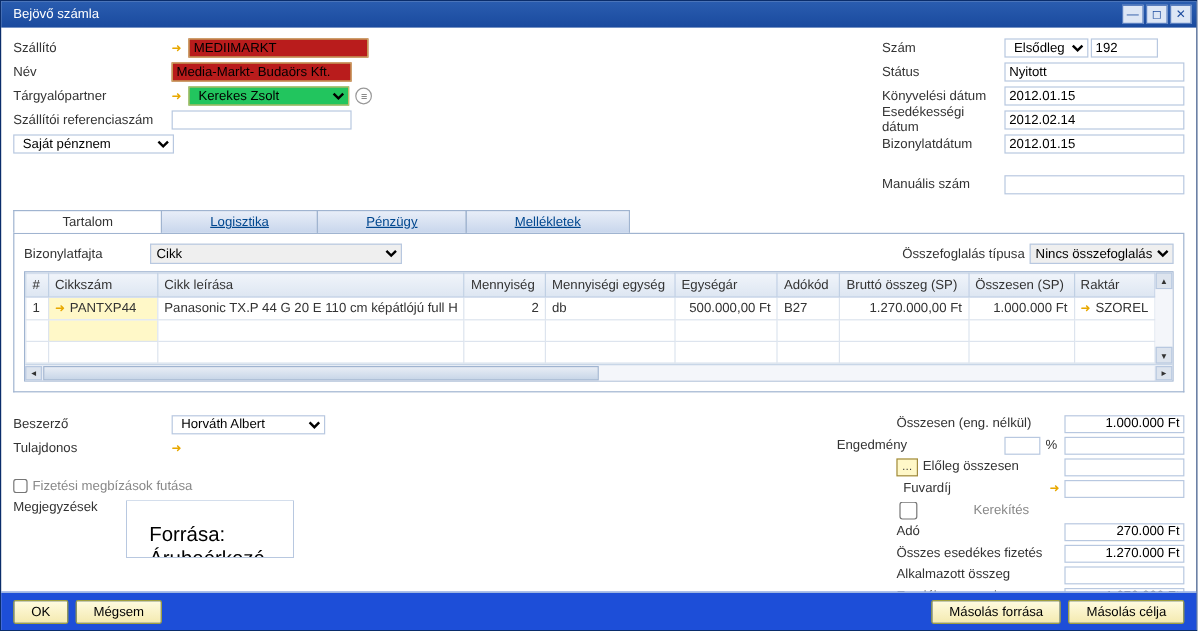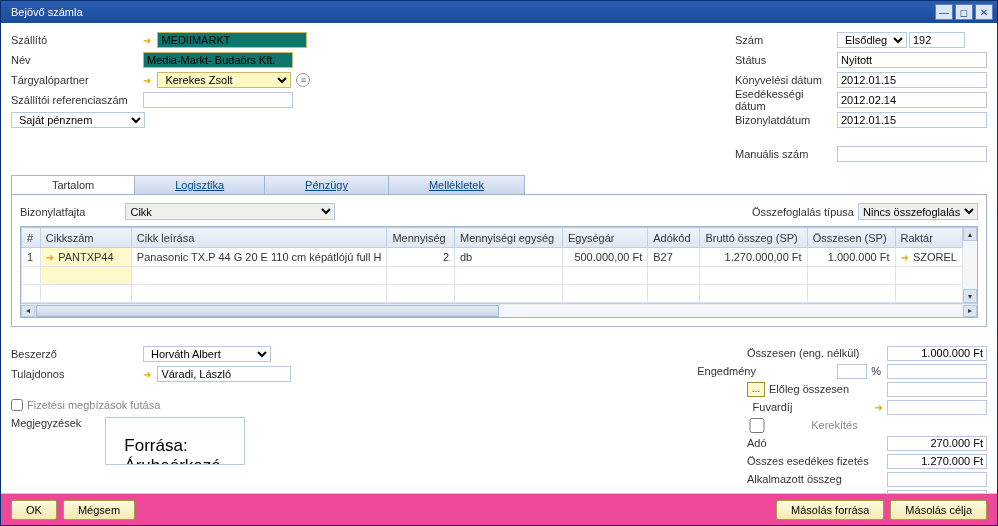--- a/index.html
+++ b/index.html
@@ -17,22 +17,22 @@
     .header-section { display: flex; justify-content: space-between; margin-bottom: 12px; }
     .header-left, .header-right { display: flex; flex-direction: column; gap: 2px; }
     
     .fld { display: flex; align-items: center; height: 18px; gap: 2px; }
     .fld label { width: 130px; color: #333; }
     .fld label.tight { width: 100px; }
     .arrow-link { color: #e8a800; font-size: 10px; margin-right: 4px; cursor: pointer; }
     .fld input, .fld select { height: 16px; border: 1px solid #b8c8e0; padding: 0 3px; font-family: inherit; font-size: 11px; background: #fff; }
     .fld input { width: 150px; }
     .fld select { width: 152px; }
-    .fld input.gold { background: #0f766e; border-color: #c8b868; }
-    select.gold { background: #fef9c3; border-color: #c8b868; }
+    .fld input.gold { background: #b91c1c; border-color: #c8b868; }
+    select.gold { background: #22c55e; border-color: #c8b868; }
     .fld input.ro { background: #fff; }
     .info-btn { width: 14px; height: 14px; border: 1px solid #999; border-radius: 50%; font-size: 9px; display: flex; align-items: center; justify-content: center; cursor: pointer; margin-left: 3px; color: #666; }
     
     .left-stack { display: flex; flex-direction: column; gap: 2px; }
     
     .tabs { display: flex; border-bottom: 1px solid #a0b4d0; margin-top: 0; }
     .tab { padding: 3px 40px; border: 1px solid #a0b4d0; border-bottom: none; background: linear-gradient(#e8eef8, #c8d6ec); cursor: pointer; margin-right: -1px; text-decoration: underline; color: #00478f; }
     .tab.active { background: #fff; text-decoration: none; color: #333; position: relative; z-index: 1; }
     
     .tab-body { border: 1px solid #a0b4d0; border-top: none; padding: 8px; background: #fff; flex-shrink: 0; }
@@ -79,21 +79,21 @@
     .tot-row { display: flex; align-items: center; height: 16px; justify-content: flex-end; }
     .tot-row label { width: 140px; }
     .tot-row input { width: 100px; height: 15px; border: 1px solid #b8c8e0; text-align: right; padding: 0 3px; font-size: 11px; font-family: inherit; }
     .tot-row .readonly { background: #fff; }
     .tot-row .disc { width: 30px; margin-right: 2px; }
     .pct { margin: 0 6px 0 2px; }
     .sm-btn { width: 18px; height: 15px; border: 1px solid #a08a40; background: #fff8c8; font-size: 9px; cursor: pointer; margin-right: 4px; display: inline-flex; align-items: center; justify-content: center; }
     .tot-chk { display: flex; align-items: center; gap: 4px; margin-left: 0; }
     .tot-chk label { color: #888; width: auto; }
     
-    .footer { height: 32px; border-top: 1px solid #c0d0e4; display: flex; align-items: center; justify-content: space-between; padding: 0 10px; background: #ec4899; }
+    .footer { height: 32px; border-top: 1px solid #c0d0e4; display: flex; align-items: center; justify-content: space-between; padding: 0 10px; background: #1d4ed8; }
     .footer-left, .footer-right { display: flex; gap: 6px; }
     .btn { height: 20px; padding: 0 14px; border: 1px solid #a0a040; background: linear-gradient(#fffbe0, #f4eab0); cursor: pointer; font-size: 11px; font-family: inherit; border-radius: 2px; }
   </style>
 </head>
 <body>
 
 <div class="window">
   <div class="titlebar">
     <span class="titlebar-text">Bejövő számla</span>
     <div class="titlebar-buttons">
@@ -255,21 +255,20 @@
 
     <div class="lower">
       <div class="lower-left">
         <div class="fld">
           <label>Beszerző</label>
           <select style="width:128px"><option>Horváth Albert</option></select>
         </div>
         <div class="fld">
           <label>Tulajdonos</label>
           <span class="arrow-link">➜</span>
-          <input style="width: 134px;" value="Váradi, László">
         </div>
         <div class="chk-row">
           <input type="checkbox" style="">
           <label>Fizetési megbízások futása</label>
         </div>
         <div class="memo">
           <label>Megjegyzések</label>
           <textarea style="">Forrása: Árubeérkezés 97.</textarea>
         </div>
       </div>

